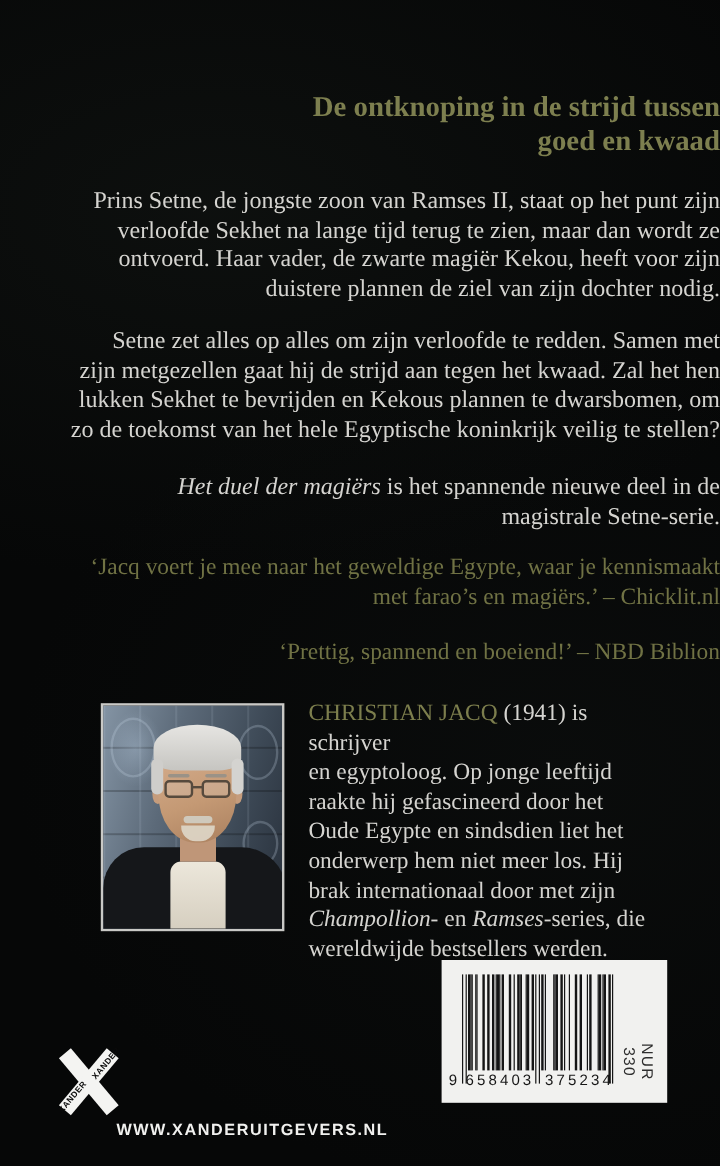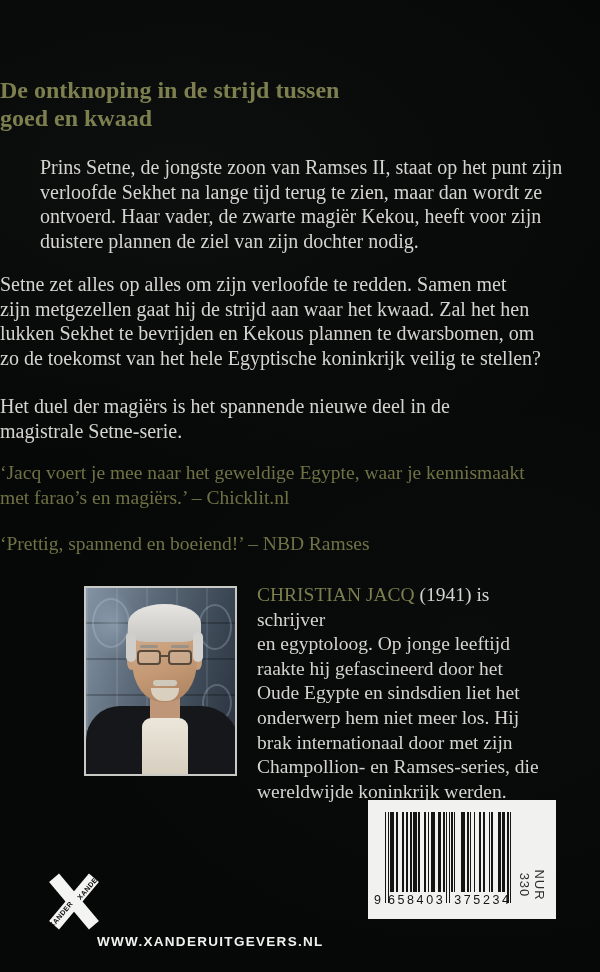--- a/index.html
+++ b/index.html
@@ -4,30 +4,30 @@
 <style>
   html,body{margin:0;padding:0;background:#000;}
   .cover{
     position:relative;width:600px;height:972px;overflow:hidden;
     background:
       radial-gradient(900px 520px at 30% 18%, rgba(38,46,40,.22), transparent 60%),
       radial-gradient(760px 600px at 78% 66%, rgba(28,34,32,.18), transparent 60%),
       #060707;
     font-family:"Liberation Serif",serif;
   }
-  .block{position:absolute;left:0;right:0;text-align:left;white-space:pre-line;}
+  .block{position:absolute;left:0;right:0;text-align:right;white-space:pre-line;}
   .tagline{top:76px;font-size:24px;line-height:28px;font-weight:700;color:#7d7f4f;}
   .syn{font-size:20px;line-height:24.5px;color:#d5d4d0;}
   .syn1{top:155px;padding-left:40px;}
   .syn2{top:272px;}
   .series{top:394px;font-size:20px;line-height:24.5px;color:#d5d4d0;}
   .review{font-size:19.5px;line-height:24.5px;color:#707244;}
   .rev1{top:461px;}
   .rev2{top:532px;}
-  .it{}
+  .it{font-style:italic;}
 
   
   .photo{
     position:absolute;left:84px;top:586px;width:153px;height:190px;
     border:2px solid #c9c9c6;box-sizing:border-box;overflow:hidden;
     background:linear-gradient(105deg,#8494a4,#5c6a79 35%,#3d4956 70%,#272f3a);
   }
   .photo .panels{position:absolute;inset:0;
     background:
       linear-gradient(90deg, rgba(220,235,250,.10) 2px, transparent 2px),
@@ -94,31 +94,31 @@
 
   <div class="block tagline">De ontknoping in de strijd tussen
 goed en kwaad</div>
 
   <div class="block syn syn1">Prins Setne, de jongste zoon van Ramses II, staat op het punt zijn
 verloofde Sekhet na lange tijd terug te zien, maar dan wordt ze
 ontvoerd. Haar vader, de zwarte magiër Kekou, heeft voor zijn
 duistere plannen de ziel van zijn dochter nodig.</div>
 
   <div class="block syn syn2">Setne zet alles op alles om zijn verloofde te redden. Samen met
-zijn metgezellen gaat hij de strijd aan waar het kwaad. Zal het hen
+zijn metgezellen gaat hij de strijd aan tegen het kwaad. Zal het hen
 lukken Sekhet te bevrijden en Kekous plannen te dwarsbomen, om
 zo de toekomst van het hele Egyptische koninkrijk veilig te stellen?</div>
 
   <div class="block series"><span class="it">Het duel der magiërs</span><span> is het spannende nieuwe deel in de
 magistrale Setne-serie.</span></div>
 
   <div class="block review rev1">‘Jacq voert je mee naar het geweldige Egypte, waar je kennismaakt
 met farao’s en magiërs.’ – Chicklit.nl</div>
 
-  <div class="block review rev2">‘Prettig, spannend en boeiend!’ – NBD Ramses</div>
+  <div class="block review rev2">‘Prettig, spannend en boeiend!’ – NBD Biblion</div>
 
   <div class="photo">
     <div class="panels"></div>
     <div class="glow"></div>
     <div class="dial d1"></div>
     <div class="dial d2"></div>
     <div class="dial d3"></div>
     <div class="jacket"></div>
     <div class="shirt"></div>
     <div class="neck"></div>
@@ -137,21 +137,21 @@
     <div class="goatee"></div>
   </div>
 
   <div class="bio"><span class="name">CHRISTIAN JACQ</span><span> (1941) is schrijver
 en egyptoloog. Op jonge leeftijd
 raakte hij gefascineerd door het
 Oude Egypte en sindsdien liet het
 onderwerp hem niet meer los. Hij
 brak internationaal door met zijn
 </span><span class="it">Champollion-</span><span> en </span><span class="it">Ramses-</span><span>series, die
-wereldwijde koninkrijk werden.</span></div>
+wereldwijde bestsellers werden.</span></div>
 
   <div class="logo">
     <div class="bar back"></div>
     <div class="bar fwd"></div>
     <div class="word w1">XANDER</div>
     <div class="word w2">XANDER</div>
   </div>
   <div class="site">WWW.XANDERUITGEVERS.NL</div>
 
   <div class="bcbox">

